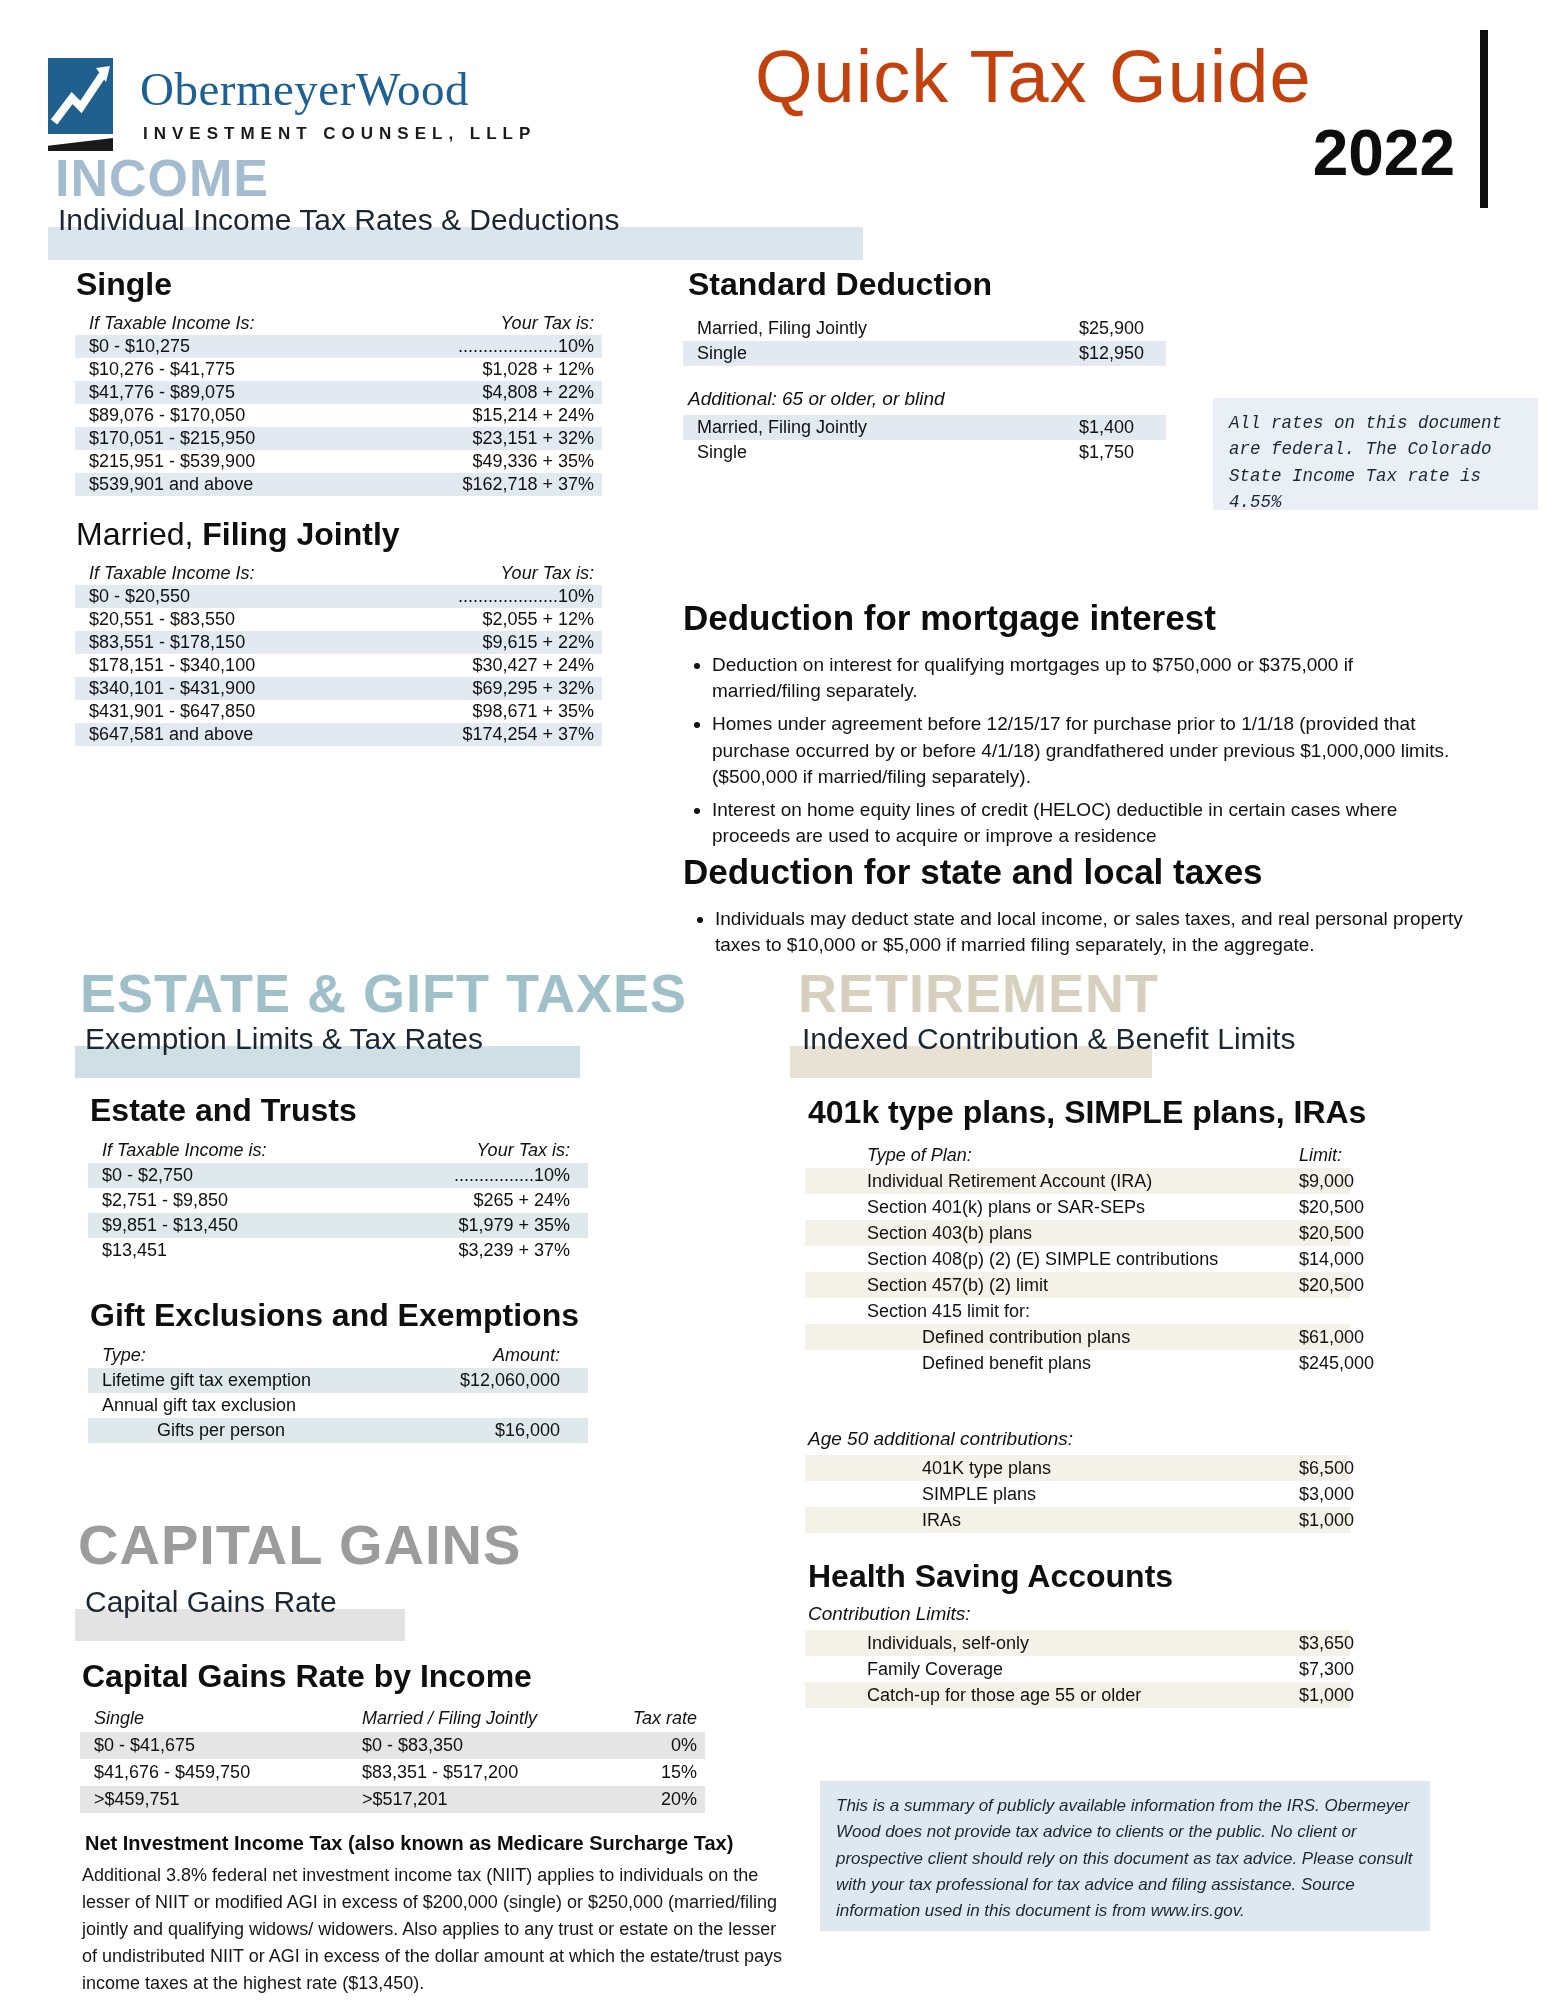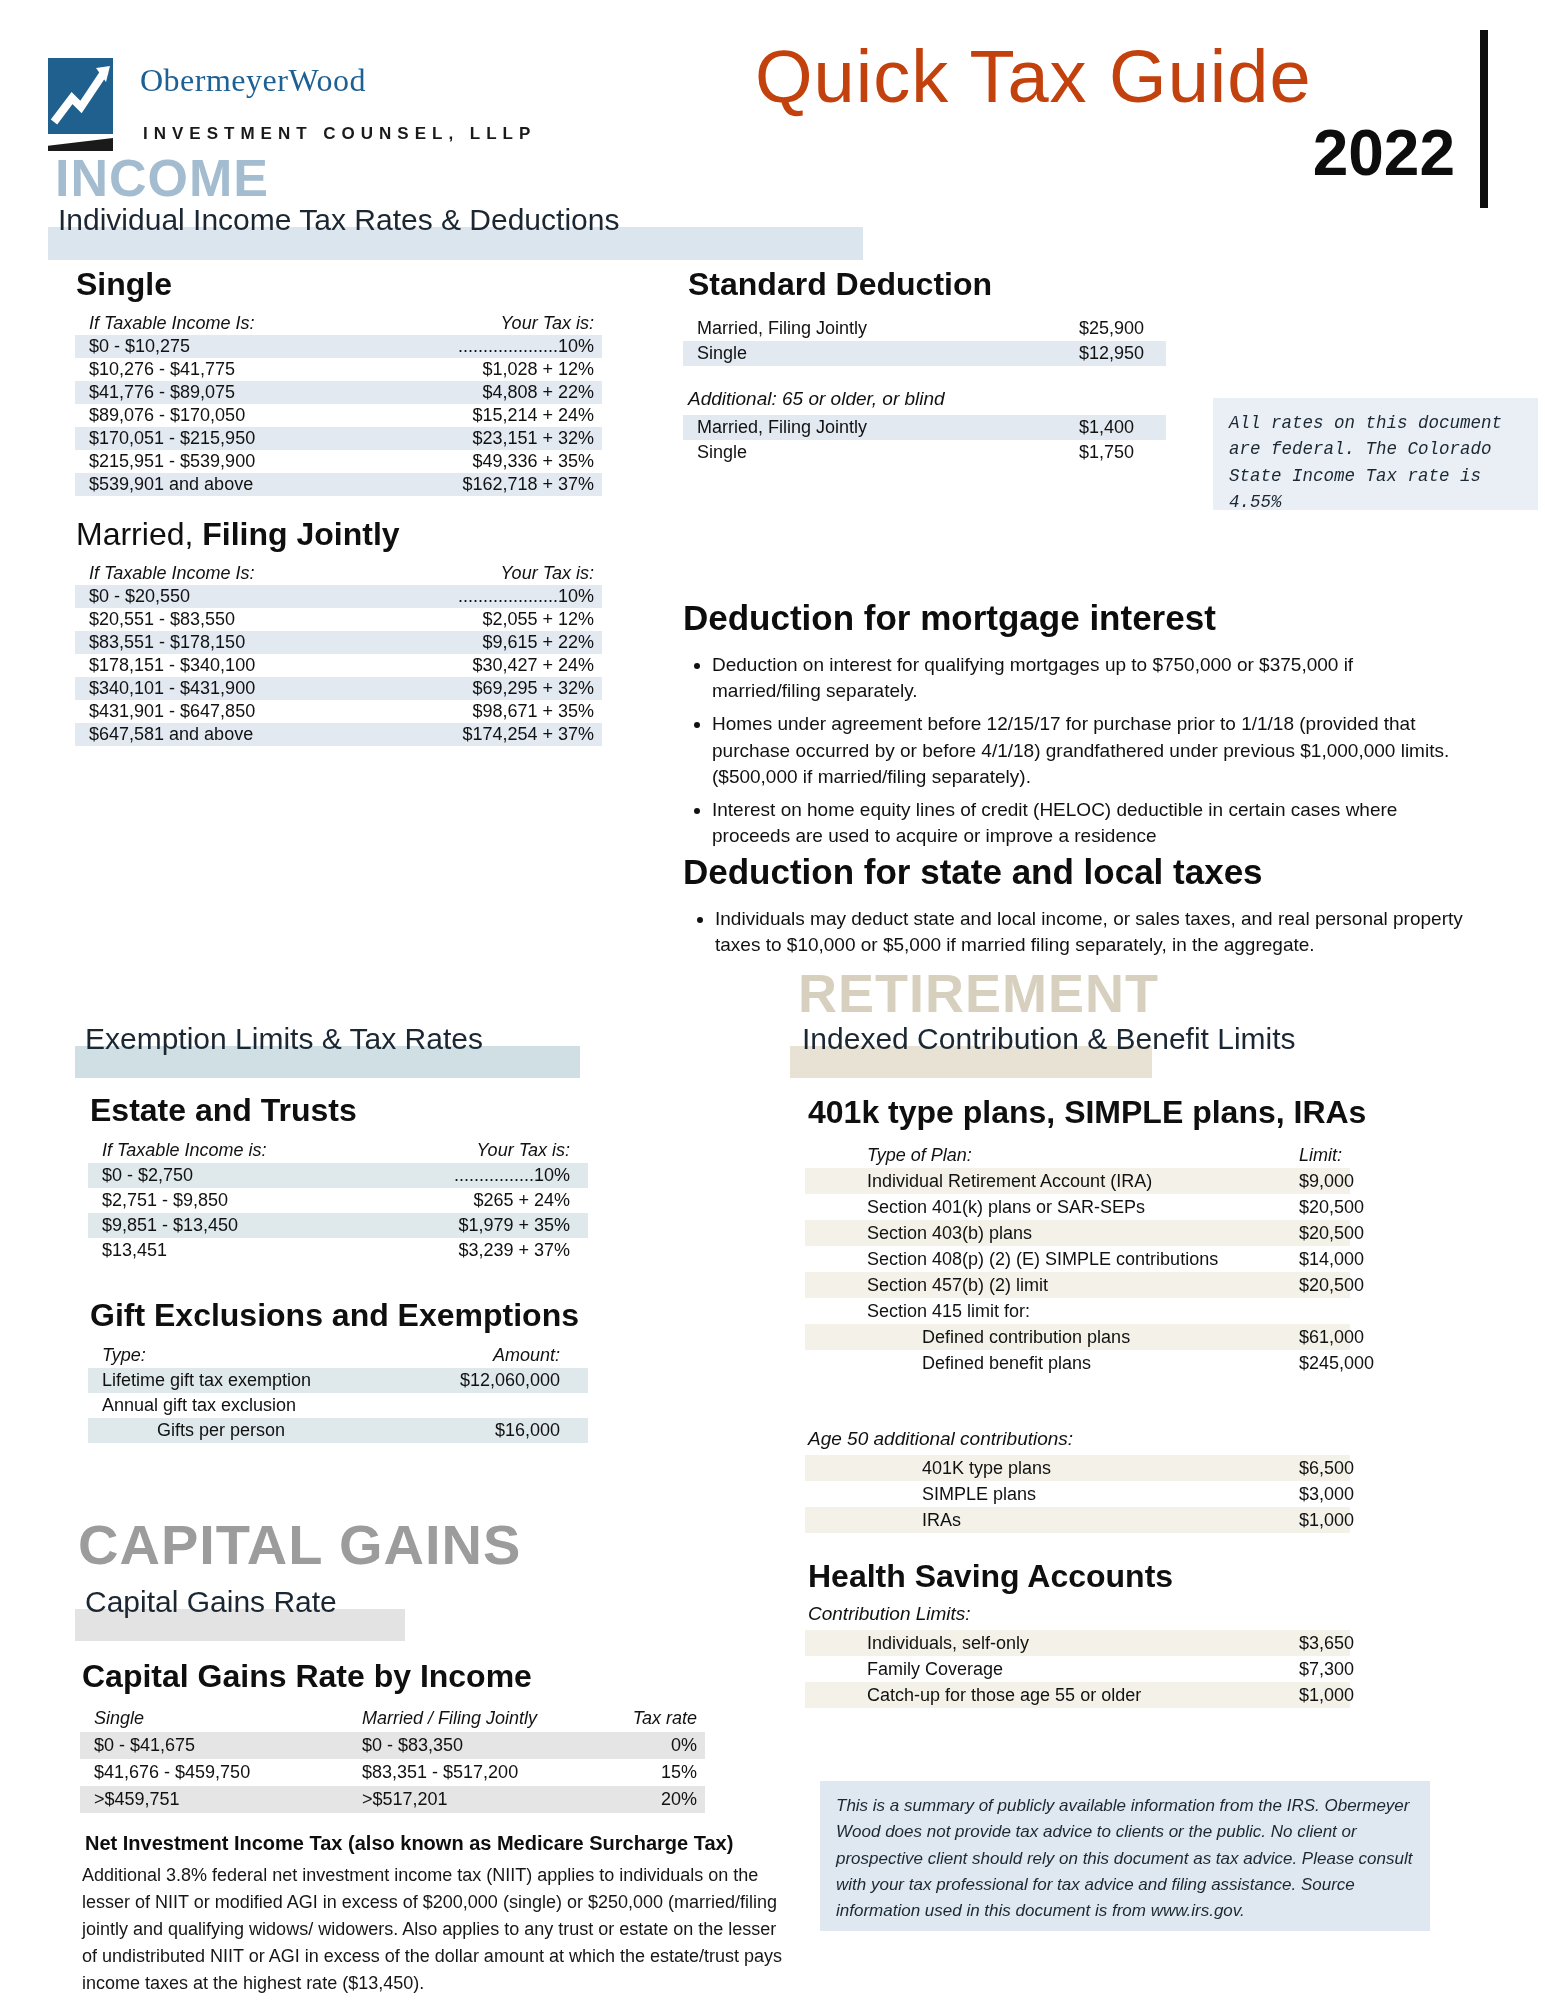--- a/index.html
+++ b/index.html
@@ -5,21 +5,21 @@
   * { margin:0; padding:0; box-sizing:border-box; }
   html,body { background:#ffffff; }
   body { font-family:"Liberation Sans","DejaVu Sans",sans-serif; color:#14212b; }
   #page { position:relative; width:1545px; height:2000px; background:#fff; overflow:hidden; }
 
   
   .logo-square { position:absolute; left:48px; top:58px; width:65px; height:76px; background:#1f608f; }
   .logo-wedge  { position:absolute; left:48px; top:138px; width:65px; height:13px; background:#1a1a1a;
                  clip-path:polygon(0 60%,100% 0,100% 100%,0 100%); }
   .brand-name { position:absolute; left:140px; top:62px; font-family:"Liberation Serif","DejaVu Serif",serif;
-                font-size:32px; color:#1d6094; letter-spacing:.5px; }
+                font-size:47px; color:#1d6094; letter-spacing:.5px; }
   .brand-sub  { position:absolute; left:143px; top:124px; font-size:17px; letter-spacing:6px; color:#1a1a1a; font-weight:600; }
   .doc-title  { position:absolute; right:90px; top:34px; width:700px; text-align:left;
                 font-size:74px; font-weight:300; color:#c2410c; letter-spacing:1px; }
   .doc-year   { position:absolute; right:90px; top:116px; width:400px; text-align:right;
                 font-size:64px; font-weight:800; color:#0d0d0d; }
   .header-rule { position:absolute; left:1480px; top:30px; width:8px; height:178px; background:#0d0d0d; }
 
   
   .sec-title { position:absolute; font-weight:800; letter-spacing:1px; }
   .sec-sub   { position:absolute; font-size:30px; color:#1b2733; }
@@ -190,20 +190,21 @@
     <li>Deduction on interest for qualifying mortgages up to $750,000 or $375,000 if married/filing separately.</li>
     <li>Homes under agreement before 12/15/17 for purchase prior to 1/1/18 (provided that purchase occurred by or before 4/1/18) grandfathered under previous $1,000,000 limits.($500,000 if married/filing separately).</li>
     <li>Interest on home equity lines of credit (HELOC) deductible in certain cases where proceeds are used to acquire or improve a residence</li>
   </ul>
 
   <div class="h3" style="left:683px; top:852px;">Deduction for state and local taxes</div>
   <ul class="bullets" style="left:715px; top:906px; width:790px;">
     <li>Individuals may deduct state and local income, or sales taxes, and real personal property taxes to $10,000 or $5,000 if married filing separately, in the aggregate.</li>
   </ul>
 
+  <div class="sec-title" style="left:80px; top:962px; font-size:54px; color:#9fc0c9;">ESTATE &amp; GIFT TAXES</div>
   <div class="sec-sub" style="left:85px; top:1022px;">
     <span class="band" style="left:-10px; top:24px; width:505px; height:32px; background:#cfdfe4;"></span>
     <span class="txt">Exemption Limits &amp; Tax Rates</span>
   </div>
 
   <div class="h2" style="left:90px; top:1092px;">Estate and Trusts</div>
   <div class="tbl estate-tbl" style="left:88px; top:1138px;">
     <div class="trow thead">
       <span>If Taxable Income is:</span>
       <span>Your Tax is:</span>

